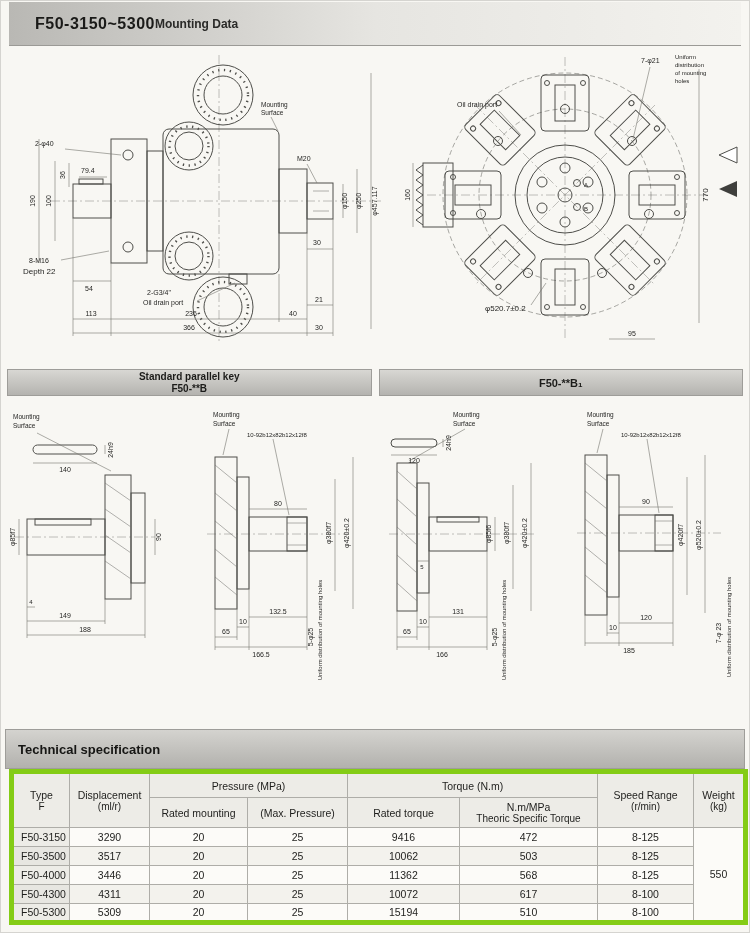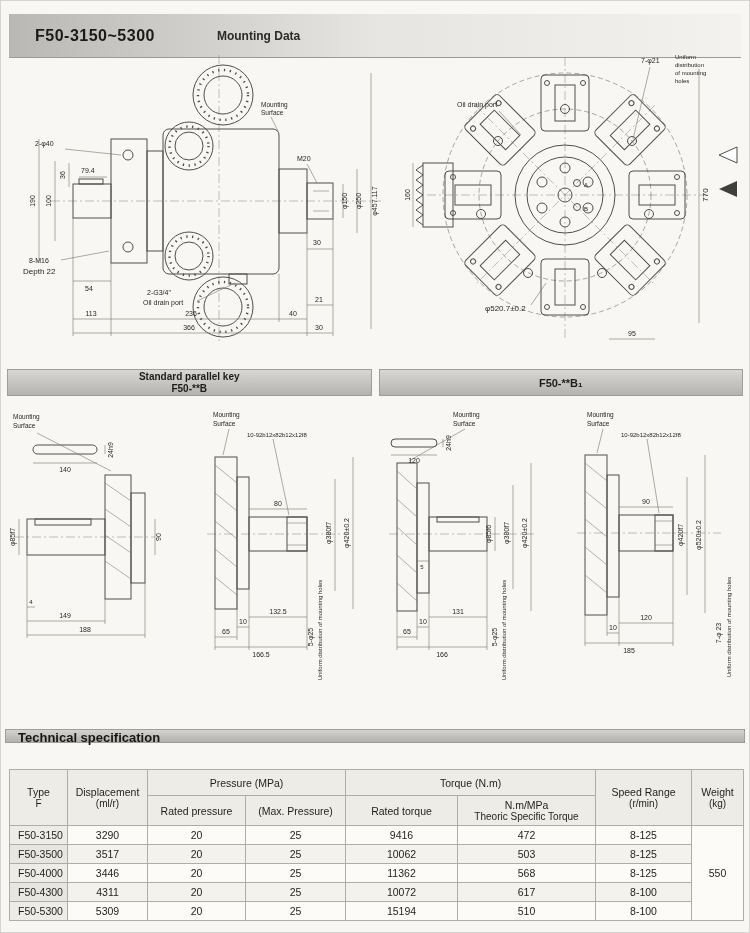--- a/index.html
+++ b/index.html
@@ -1,24 +1,24 @@
 <!DOCTYPE html>
 <html><head>
 <meta charset="utf-8">
 <style>
   *{margin:0;padding:0;box-sizing:border-box}
   html,body{width:750px;height:933px}
   body{font-family:"Liberation Sans",sans-serif;background:#e9e8e4;color:#222}
   .page{position:relative;width:750px;height:933px;background:#f8f7f3;overflow:hidden;border:1px solid #d5d4d0}
 
-  .header-band{position:absolute;left:8px;top:13px;right:8px;height:44px;
+  .header-band{position:absolute;left:8px;top:1px;right:8px;height:44px;
     background:linear-gradient(to right,#b9b8b4,#e6e5e1 50%,#f3f2ee);
     border-bottom:1px solid #9b9a96;display:flex;align-items:center}
   .header-title{font-size:16px;font-weight:bold;color:#1a1a18;margin-left:26px;letter-spacing:.5px}
-  .header-subtitle{font-size:12px;font-weight:bold;color:#2a2a28;margin-left:62px}
+  .header-subtitle{font-size:12px;font-weight:bold;color:#2a2a28;}
 
   .drawing{position:absolute}
   g.ln *{stroke:#4e4e4a;stroke-width:1;fill:none}
   g.thin *{stroke:#74746f;stroke-width:.55;fill:none}
   g.cl *{stroke:#8d8d88;stroke-width:.55;fill:none;stroke-dasharray:9 3 2 3}
   .dashc{stroke:#6e6e69;stroke-width:.6;fill:none;stroke-dasharray:5 3}
   g.dim *{stroke:#75756f;stroke-width:.6;fill:none}
   .boltring{stroke:#4e4e4a;stroke-width:2.4;fill:none;stroke-dasharray:1.3 4.6}
   svg text{font-family:"Liberation Sans",sans-serif;fill:#262624;font-size:7px;stroke:none}
   .t6{font-size:6px}.t65{font-size:6.5px}.t8{font-size:8px}
@@ -28,26 +28,26 @@
 
   .section-bars{position:absolute;left:6px;right:6px;top:368px;display:flex;gap:7px}
   .section-bar{flex:1;height:27px;background:linear-gradient(#d8d7d3,#b4b3af);border:1px solid #9e9d99;
     display:flex;flex-direction:column;align-items:center;justify-content:center;
     font-weight:bold;color:#1c1c1a;font-size:11px;line-height:12px}
   .section-bar .small{font-size:10px}
 
   .shaft-row{position:absolute;left:2px;right:2px;top:404px;display:flex}
   .shaft-panel{width:186px;height:276px;position:relative}
 
-  .tech-bar{position:absolute;left:4px;right:4px;top:728px;height:14px;
-    background:linear-gradient(#d4d3cf,#b2b1ad);border:1px solid #9e9d99;display:flex;}
+  .tech-bar{position:absolute;left:4px;right:4px;top:728px;height:40px;
+    background:linear-gradient(#d4d3cf,#b2b1ad);border:1px solid #9e9d99;display:flex;align-items:center}
   .tech-bar-title{font-size:13px;font-weight:bold;color:#161614;margin-left:12px}
 
   .spec-table{position:absolute;left:8px;top:768px;width:734px;border-collapse:collapse;table-layout:fixed;
-    font-size:10.5px;color:#1e1e1c;background:#fcfbf8;border:1px solid #84cc16}
+    font-size:10.5px;color:#1e1e1c;background:#fcfbf8;border:5px solid #84cc16}
   .spec-table th,.spec-table td{border:1px solid #aeada8;text-align:center;vertical-align:middle;padding:2px 1px;font-weight:normal}
   .spec-table thead th{background:#edece7}
   .spec-table td.type-col{background:#edece7;text-align:center;padding-left:5px}
   .spec-table tbody tr{height:19px}
   .spec-table tbody tr:nth-child(even) td{background:#f3f2ed}
   .spec-table tbody tr:nth-child(even) td.type-col{background:#e7e6e1}
   .sub{display:block;font-size:10px}
 </style>
 </head>
 <body>
@@ -504,21 +504,21 @@
         <th rowspan="2">
           <span>Speed Range</span>
           <span class="sub">(r/min)</span>
         </th>
         <th rowspan="2">
           <span>Weight</span>
           <span class="sub">(kg)</span>
         </th>
       </tr>
       <tr style="height:30px">
-        <th>Rated pressure</th>
+        <th>Rated mounting</th>
         <th>(Max. Pressure)</th>
         <th>Rated torque</th>
         <th>
           <span>N.m/MPa</span>
           <span class="sub">Theoric Specific Torque</span>
         </th>
       </tr>
     </thead>
     <tbody>
       <tr>

